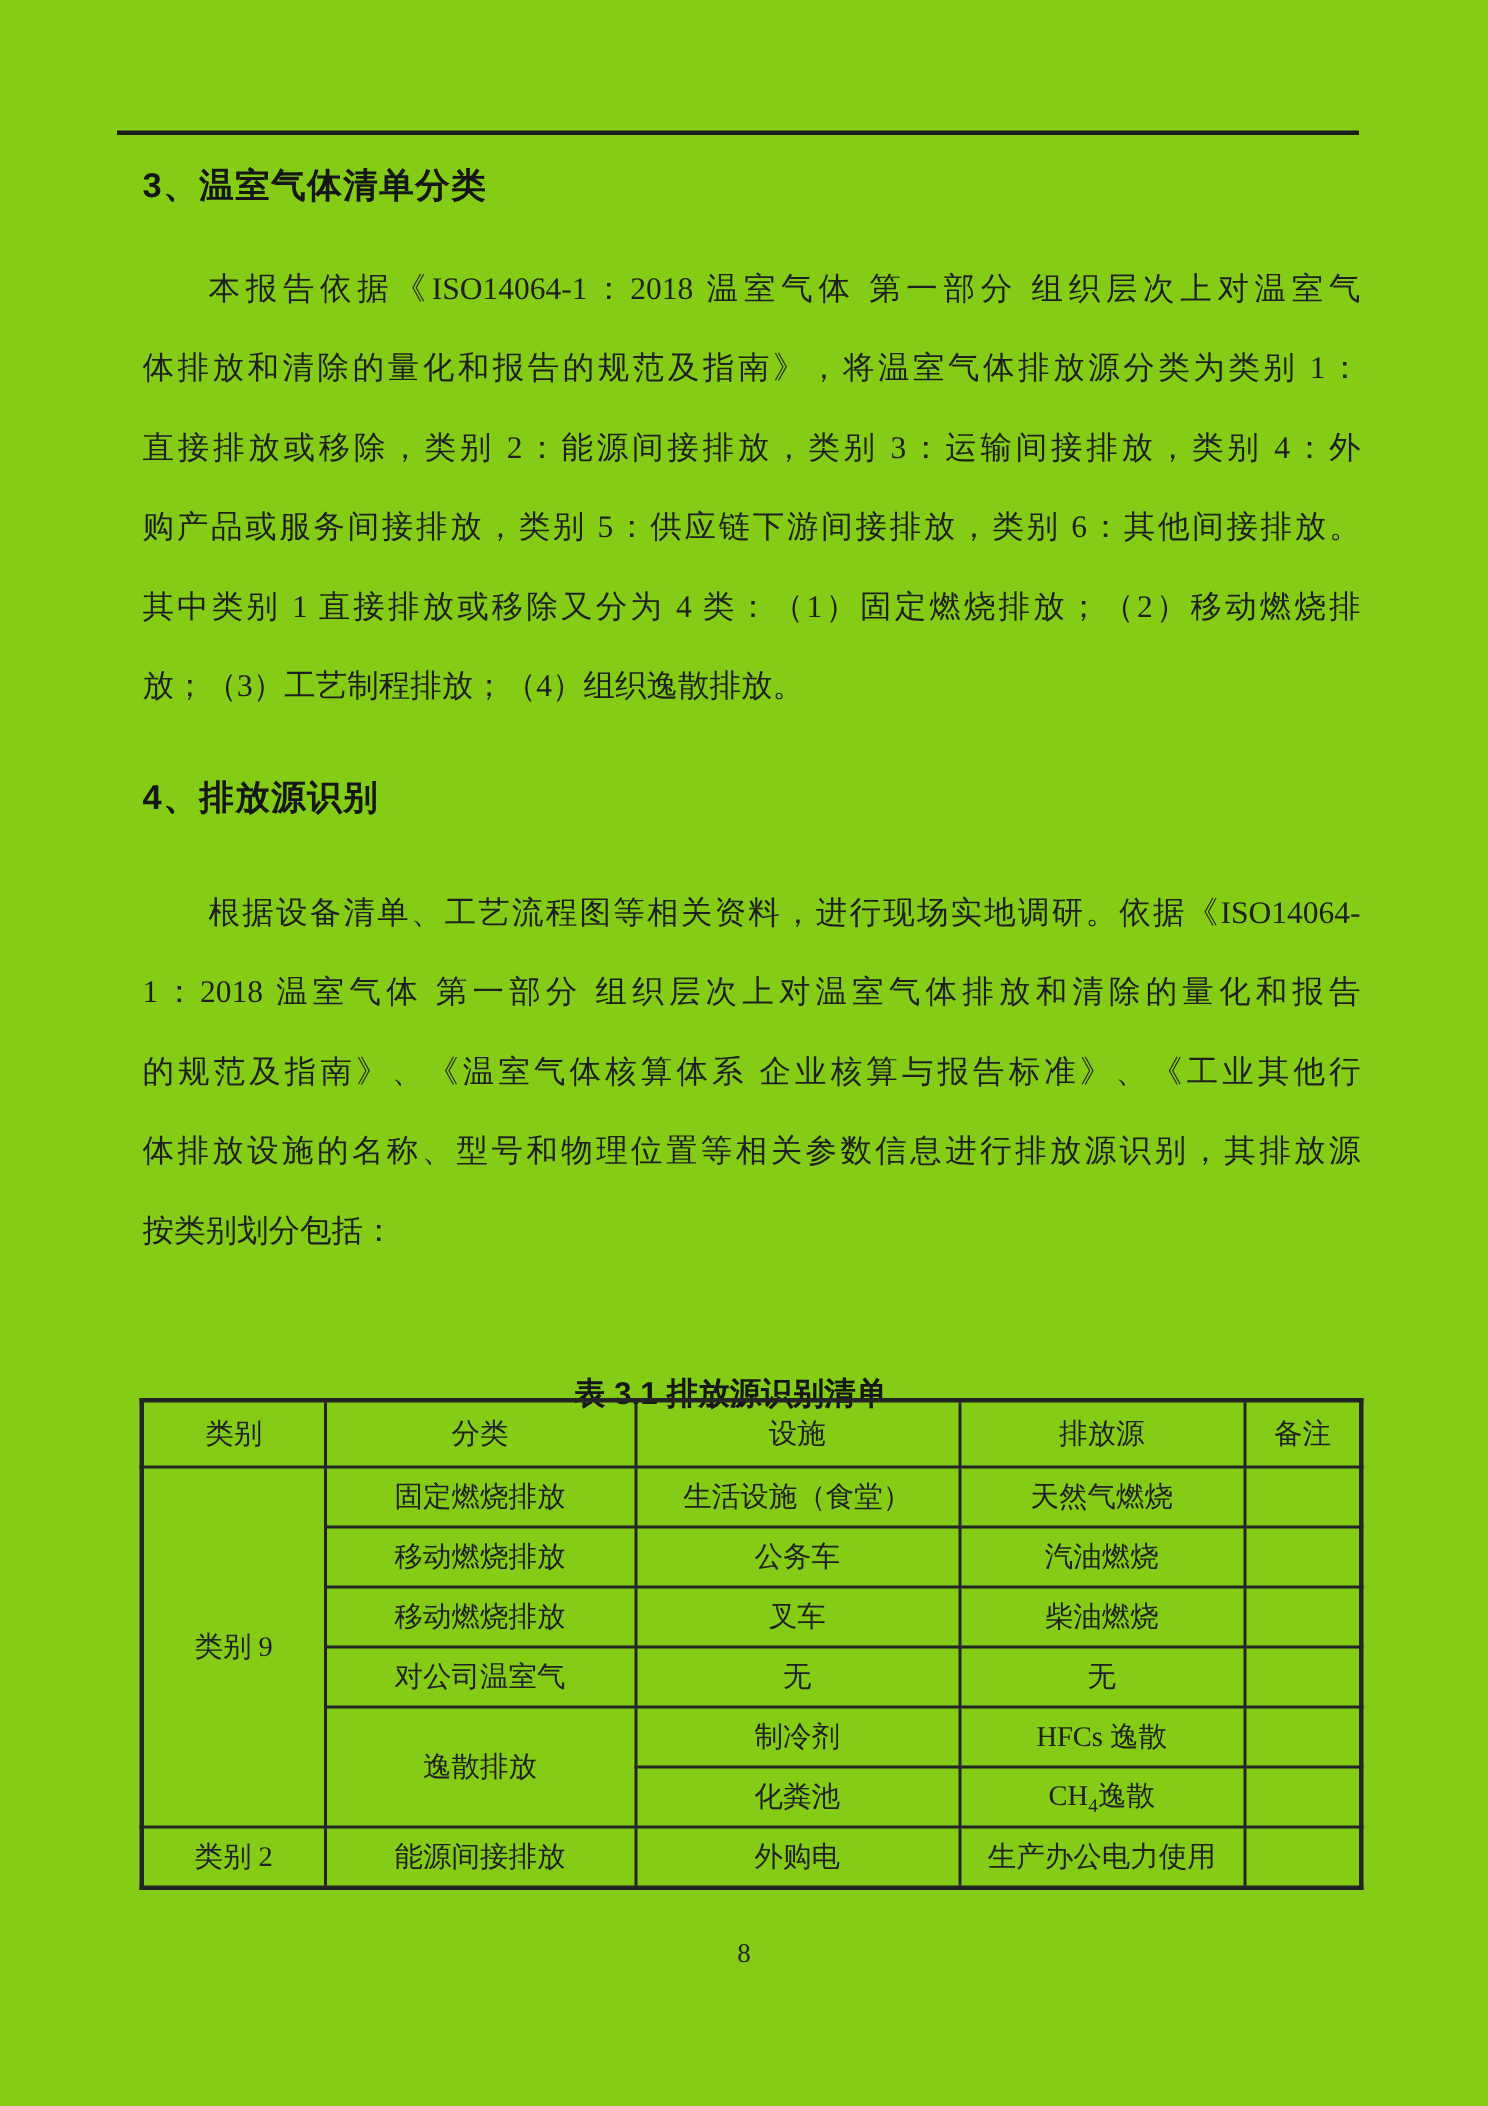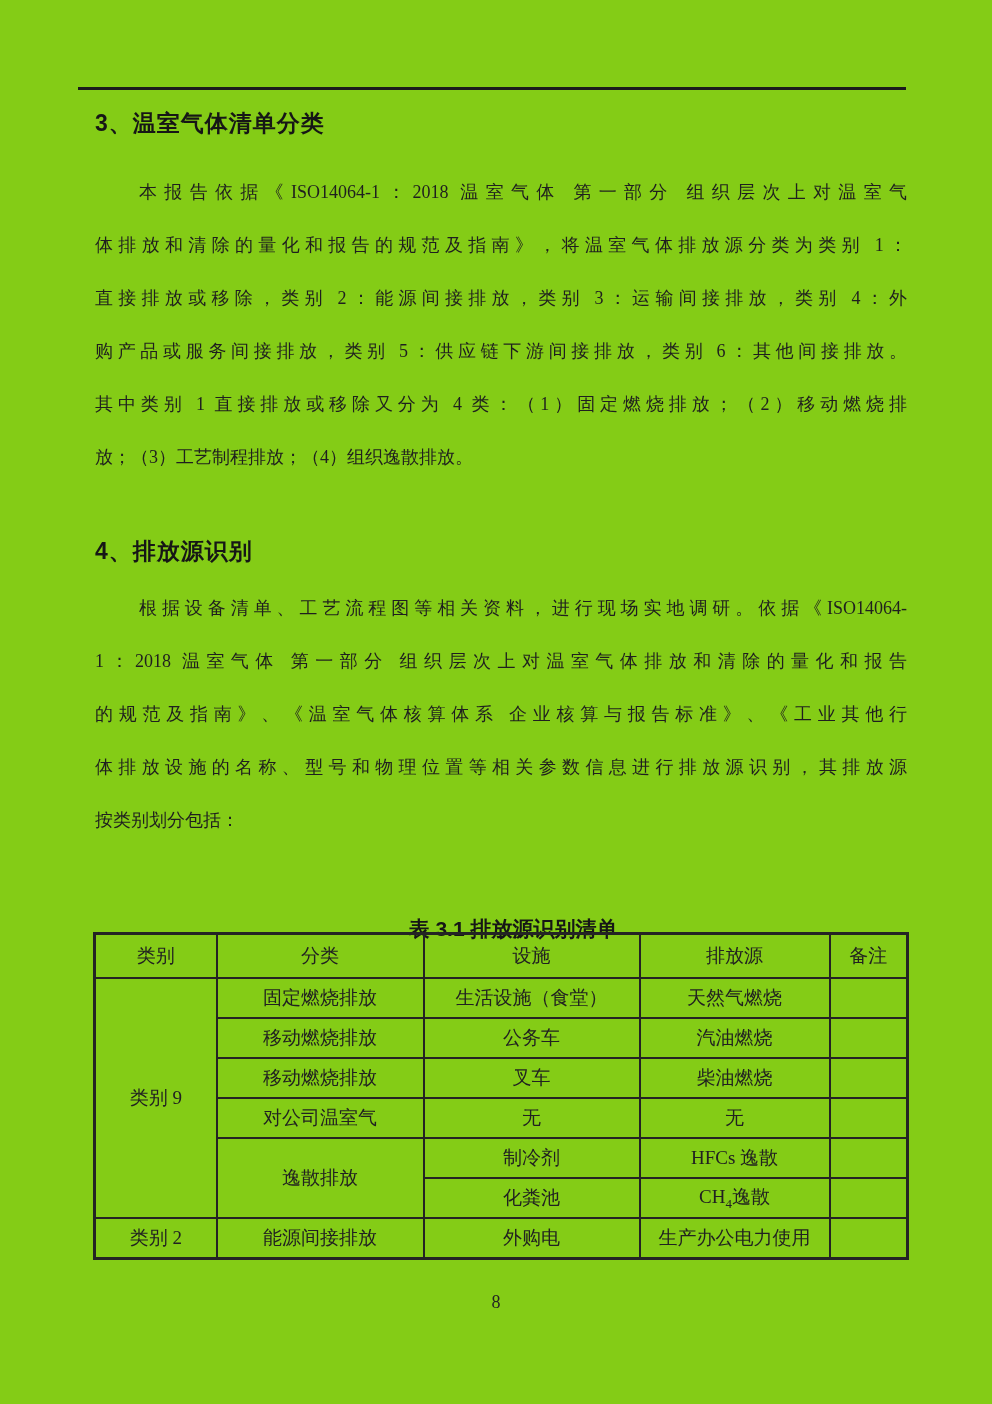--- a/index.html
+++ b/index.html
@@ -23,43 +23,43 @@
     left: 95px;
     width: 812px;
     font-family: "Liberation Sans", "DejaVu Sans", sans-serif;
     font-weight: 700;
     font-size: 23px;
     letter-spacing: 1px;
     color: #161616;
     white-space: nowrap;
   }
   #heading-3 { top: 108px; }
-  #heading-4 { top: 536px; }
+  #heading-4 { top: 516px; }
   .para {
     position: absolute;
     left: 95px;
     width: 812px;
   }
   #para-1 { top: 166px; }
   #para-2 { top: 582px; }
   .pline {
     height: 53px;
     line-height: 53px;
-    font-size: 18px;
+    font-size: 21px;
     text-align: justify;
     text-align-last: justify;
     text-justify: inter-character;
     overflow: hidden;
     white-space: nowrap;
   }
   .pline.first { text-indent: 44px; }
   .pline.last { text-align-last: left; }
   .table-title {
     position: absolute;
-    left: 107px; top: 915px;
+    left: 81px; top: 915px;
     width: 812px;
     text-align: center;
     font-family: "Liberation Sans", "DejaVu Sans", sans-serif;
     font-weight: 700;
     font-size: 21px;
     color: #161616;
   }
   table.id-table {
     position: absolute;
     left: 93px; top: 932px;

